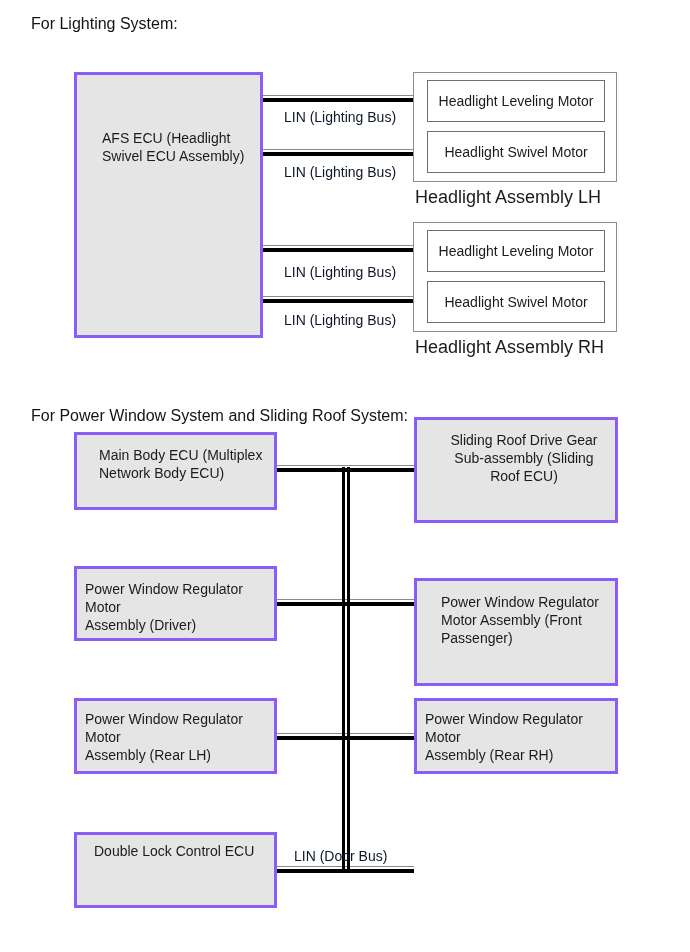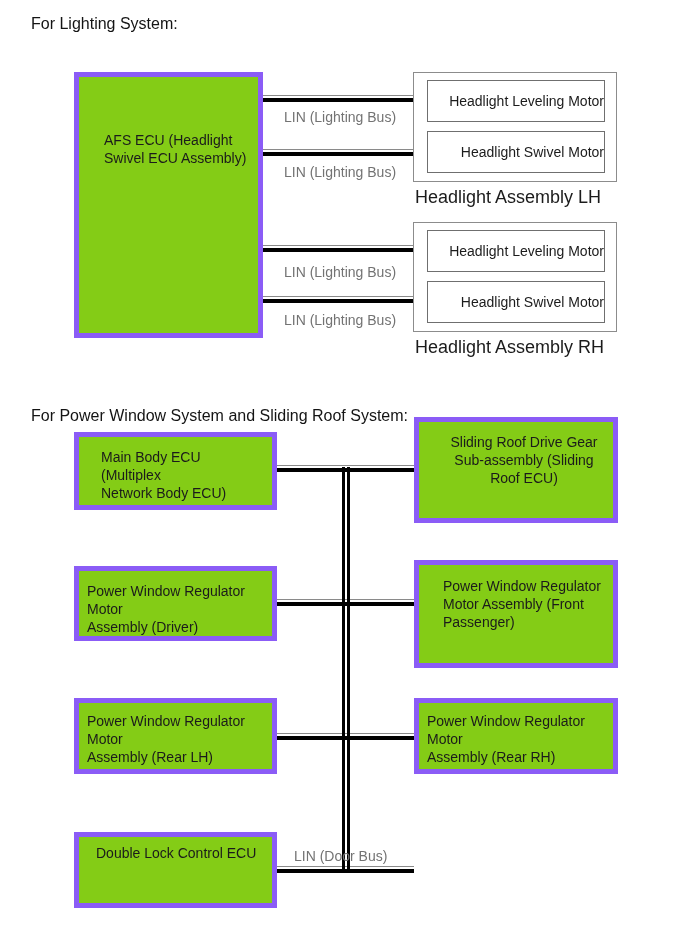--- a/index.html
+++ b/index.html
@@ -14,22 +14,22 @@
   }
   .abs { position: absolute; }
   .heading {
     font-size: 16px;
     line-height: 18px;
     color: #141414;
     white-space: nowrap;
   }
   .node-box {
     position: absolute;
-    border: 5px solid #8b5cf6;
-    background: #84cc16;
+    border: 3px solid #8b5cf6;
+    background: #e5e5e5;
     box-sizing: border-box;
   }
   .node-text {
     font-size: 14px;
     line-height: 18px;
     white-space: pre-line;
     color: #1b1b1b;
   }
   .assembly-box {
     position: absolute;
@@ -37,21 +37,21 @@
     background: #ffffff;
     box-sizing: border-box;
   }
   .motor-box {
     position: absolute;
     border: 1px solid #6f6f6f;
     background: #ffffff;
     box-sizing: border-box;
     display: flex;
     align-items: center;
-    justify-content: flex-end;
+    justify-content: center;
     text-align: center;
     font-size: 14px;
     color: #1b1b1b;
   }
   
   .hbus {
     position: absolute;
     height: 2px;
     background: transparent;
     border-top: 1px solid #8a8a8a;
@@ -63,21 +63,21 @@
     width: 2px;
     background: transparent;
     border-left: 3px solid #000000;
     border-right: 3px solid #000000;
   }
   .bus-label {
     position: absolute;
     font-size: 14px;
     line-height: 16px;
     white-space: nowrap;
-    color: #737373;
+    color: #0f172a;
   }
   .caption {
     position: absolute;
     font-size: 18px;
     line-height: 16px;
     white-space: nowrap;
     color: #1b1b1b;
   }
 </style>
 </head>
@@ -131,21 +131,21 @@
   <div class="node-box" style="left:414px; top:417px; width:204px; height:106px;text-align:center;">
     <div class="node-text" style="padding:11px 8px 0 24px;">Sliding Roof Drive Gear
 Sub-assembly (Sliding
 Roof ECU)</div>
   </div>
 
   <div class="node-box" style="left:74px; top:566px; width:203px; height:75px;">
     <div class="node-text" style="padding:11px 8px 0 8px;">Power Window Regulator Motor
 Assembly (Driver)</div>
   </div>
-  <div class="node-box" style="left:414px; top:560px; width:204px; height:108px;">
+  <div class="node-box" style="left:414px; top:578px; width:204px; height:108px;">
     <div class="node-text" style="padding:12px 8px 0 24px;">Power Window Regulator
 Motor Assembly (Front
 Passenger)</div>
   </div>
 
   <div class="node-box" style="left:74px; top:698px; width:203px; height:76px;">
     <div class="node-text" style="padding:9px 8px 0 8px;">Power Window Regulator Motor
 Assembly (Rear LH)</div>
   </div>
   <div class="node-box" style="left:414px; top:698px; width:204px; height:76px;">

